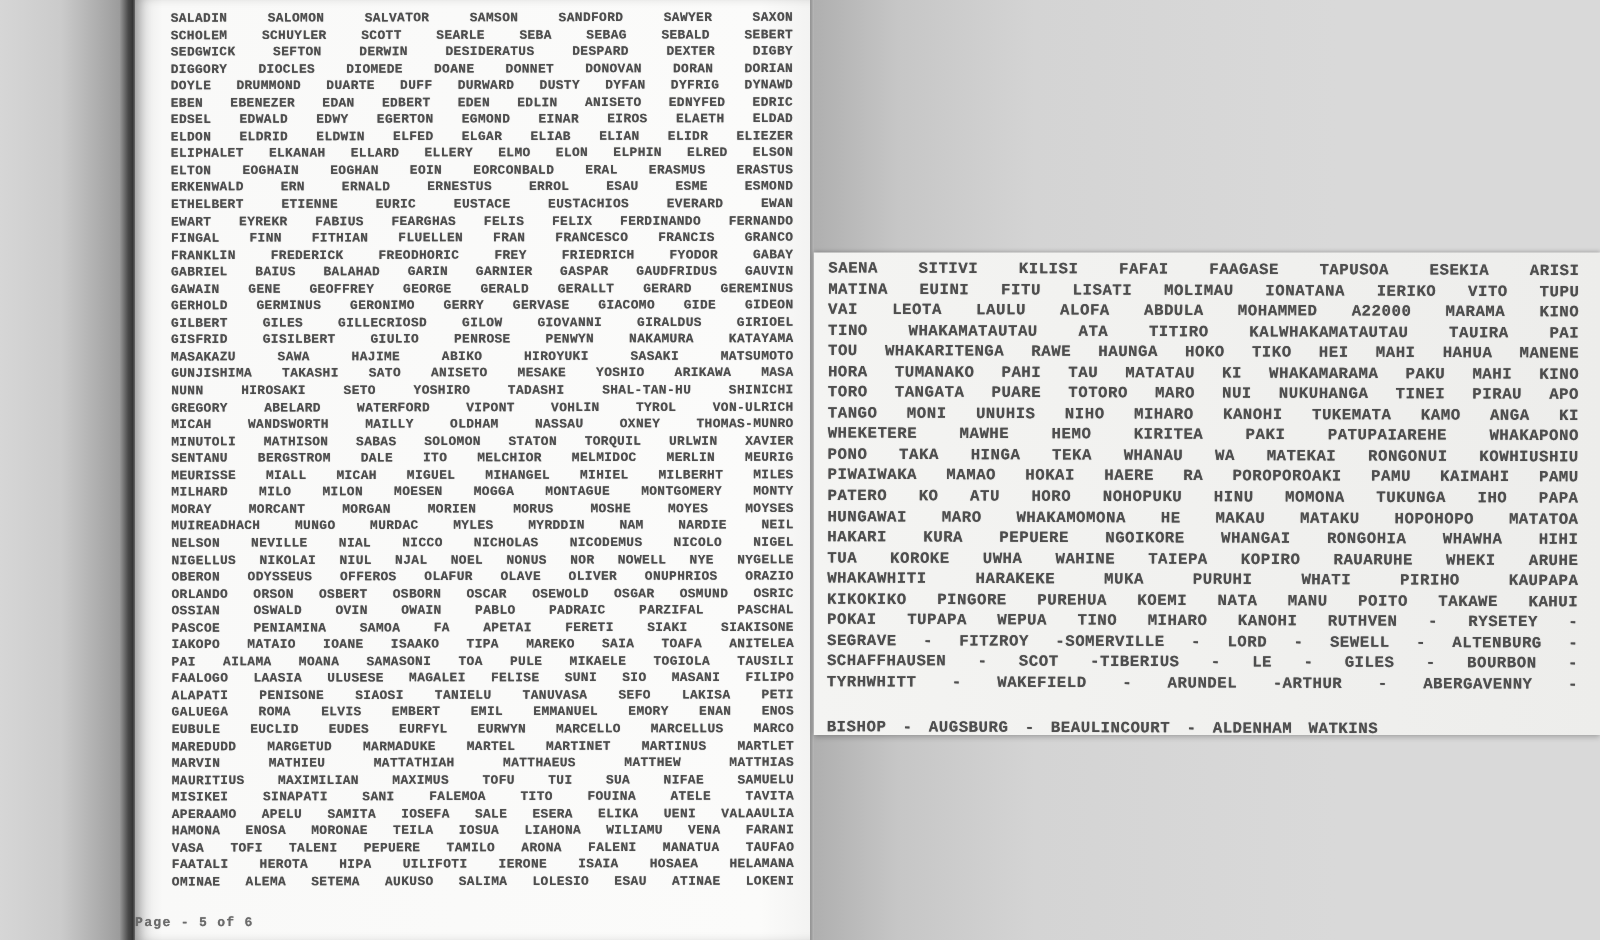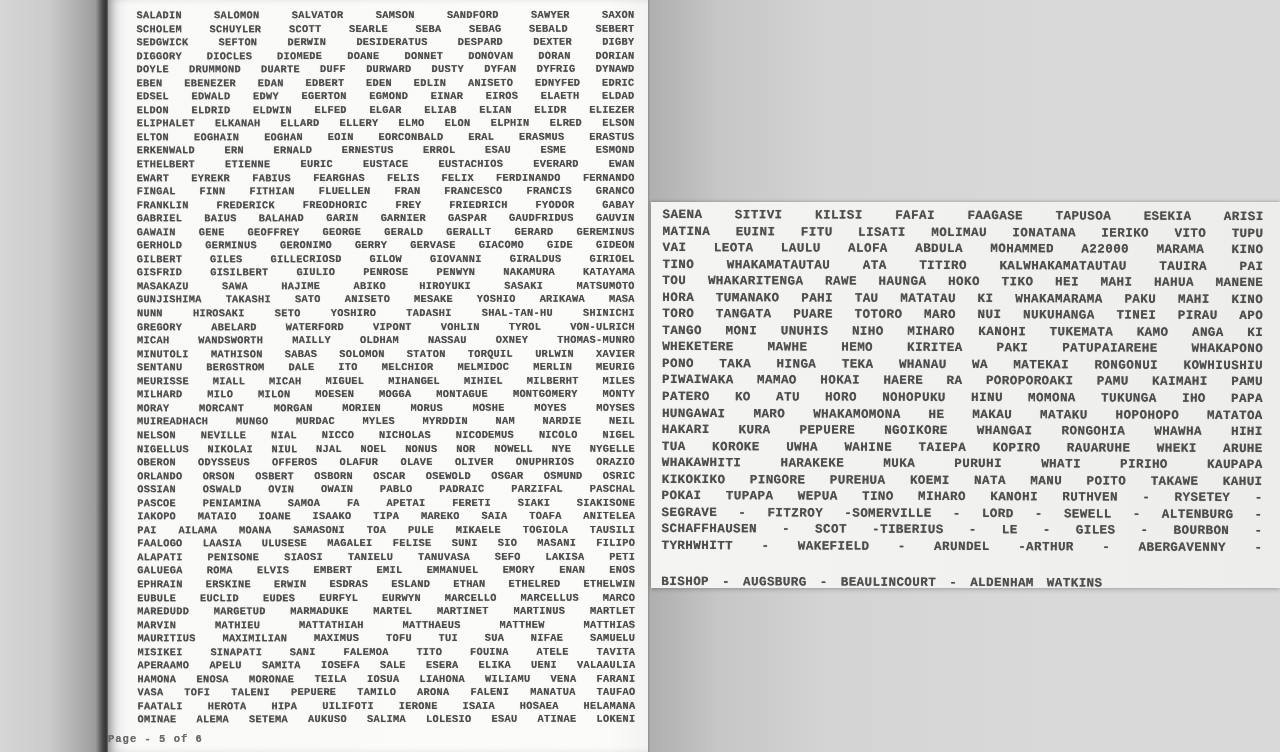--- a/index.html
+++ b/index.html
@@ -502,30 +502,20 @@
           <span>ROMA</span>
           <span>ELVIS</span>
           <span>EMBERT</span>
           <span>EMIL</span>
           <span>EMMANUEL</span>
           <span>EMORY</span>
           <span>ENAN</span>
           <span>ENOS</span>
         </div>
         <div class="tline">
-          <span>EPHRAIN</span>
-          <span>ERSKINE</span>
-          <span>ERWIN</span>
-          <span>ESDRAS</span>
-          <span>ESLAND</span>
-          <span>ETHAN</span>
-          <span>ETHELRED</span>
-          <span>ETHELWIN</span>
-        </div>
-        <div class="tline">
           <span>EUBULE</span>
           <span>EUCLID</span>
           <span>EUDES</span>
           <span>EURFYL</span>
           <span>EURWYN</span>
           <span>MARCELLO</span>
           <span>MARCELLUS</span>
           <span>MARCO</span>
         </div>
         <div class="tline">

